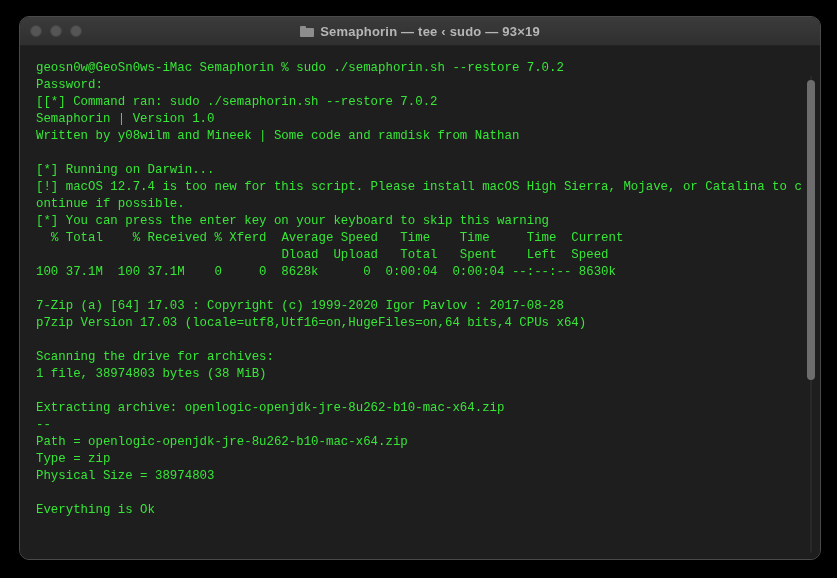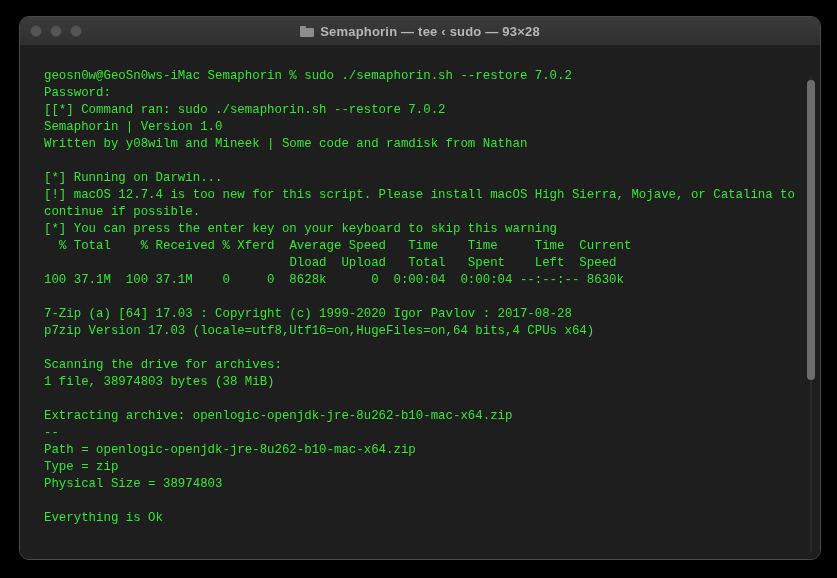--- a/index.html
+++ b/index.html
@@ -91,21 +91,21 @@
     border-radius: 1px 1px 0 0;
   }
   .terminal {
     flex: 1 1 auto;
     background: #1e1e1e;
     padding: 6px 8px 8px 8px;
     position: relative;
     overflow: hidden;
   }
   pre.output {
-    margin: 16px;
+    margin: 8px;
     font-family: "Menlo", "Consolas", "Courier New", monospace;
     font-size: 12.4px;
     line-height: 17px;
     color: #37e637;
     white-space: pre-wrap;
     word-break: break-all;
   }
   .scrollbar {
     position: absolute;
     right: 2px;
@@ -136,21 +136,21 @@
 <div class="window">
 
   <div class="titlebar">
     <div class="traffic">
       <div class="dot"></div>
       <div class="dot"></div>
       <div class="dot"></div>
     </div>
     <div class="title-center">
       <span class="folder-icon"></span>
-      <span class="title-text">Semaphorin — tee ‹ sudo — 93×28</span>
+      <span class="title-text">Semaphorin — tee ‹ sudo — 93×19</span>
     </div>
   </div>
 
   <div class="terminal">
     <pre class="output" id="term-output">geosn0w@GeoSn0ws-iMac Semaphorin % sudo ./semaphorin.sh --restore 7.0.2
 Password:
 [[*] Command ran: sudo ./semaphorin.sh --restore 7.0.2
 Semaphorin | Version 1.0
 Written by y08wilm and Mineek | Some code and ramdisk from Nathan
 

